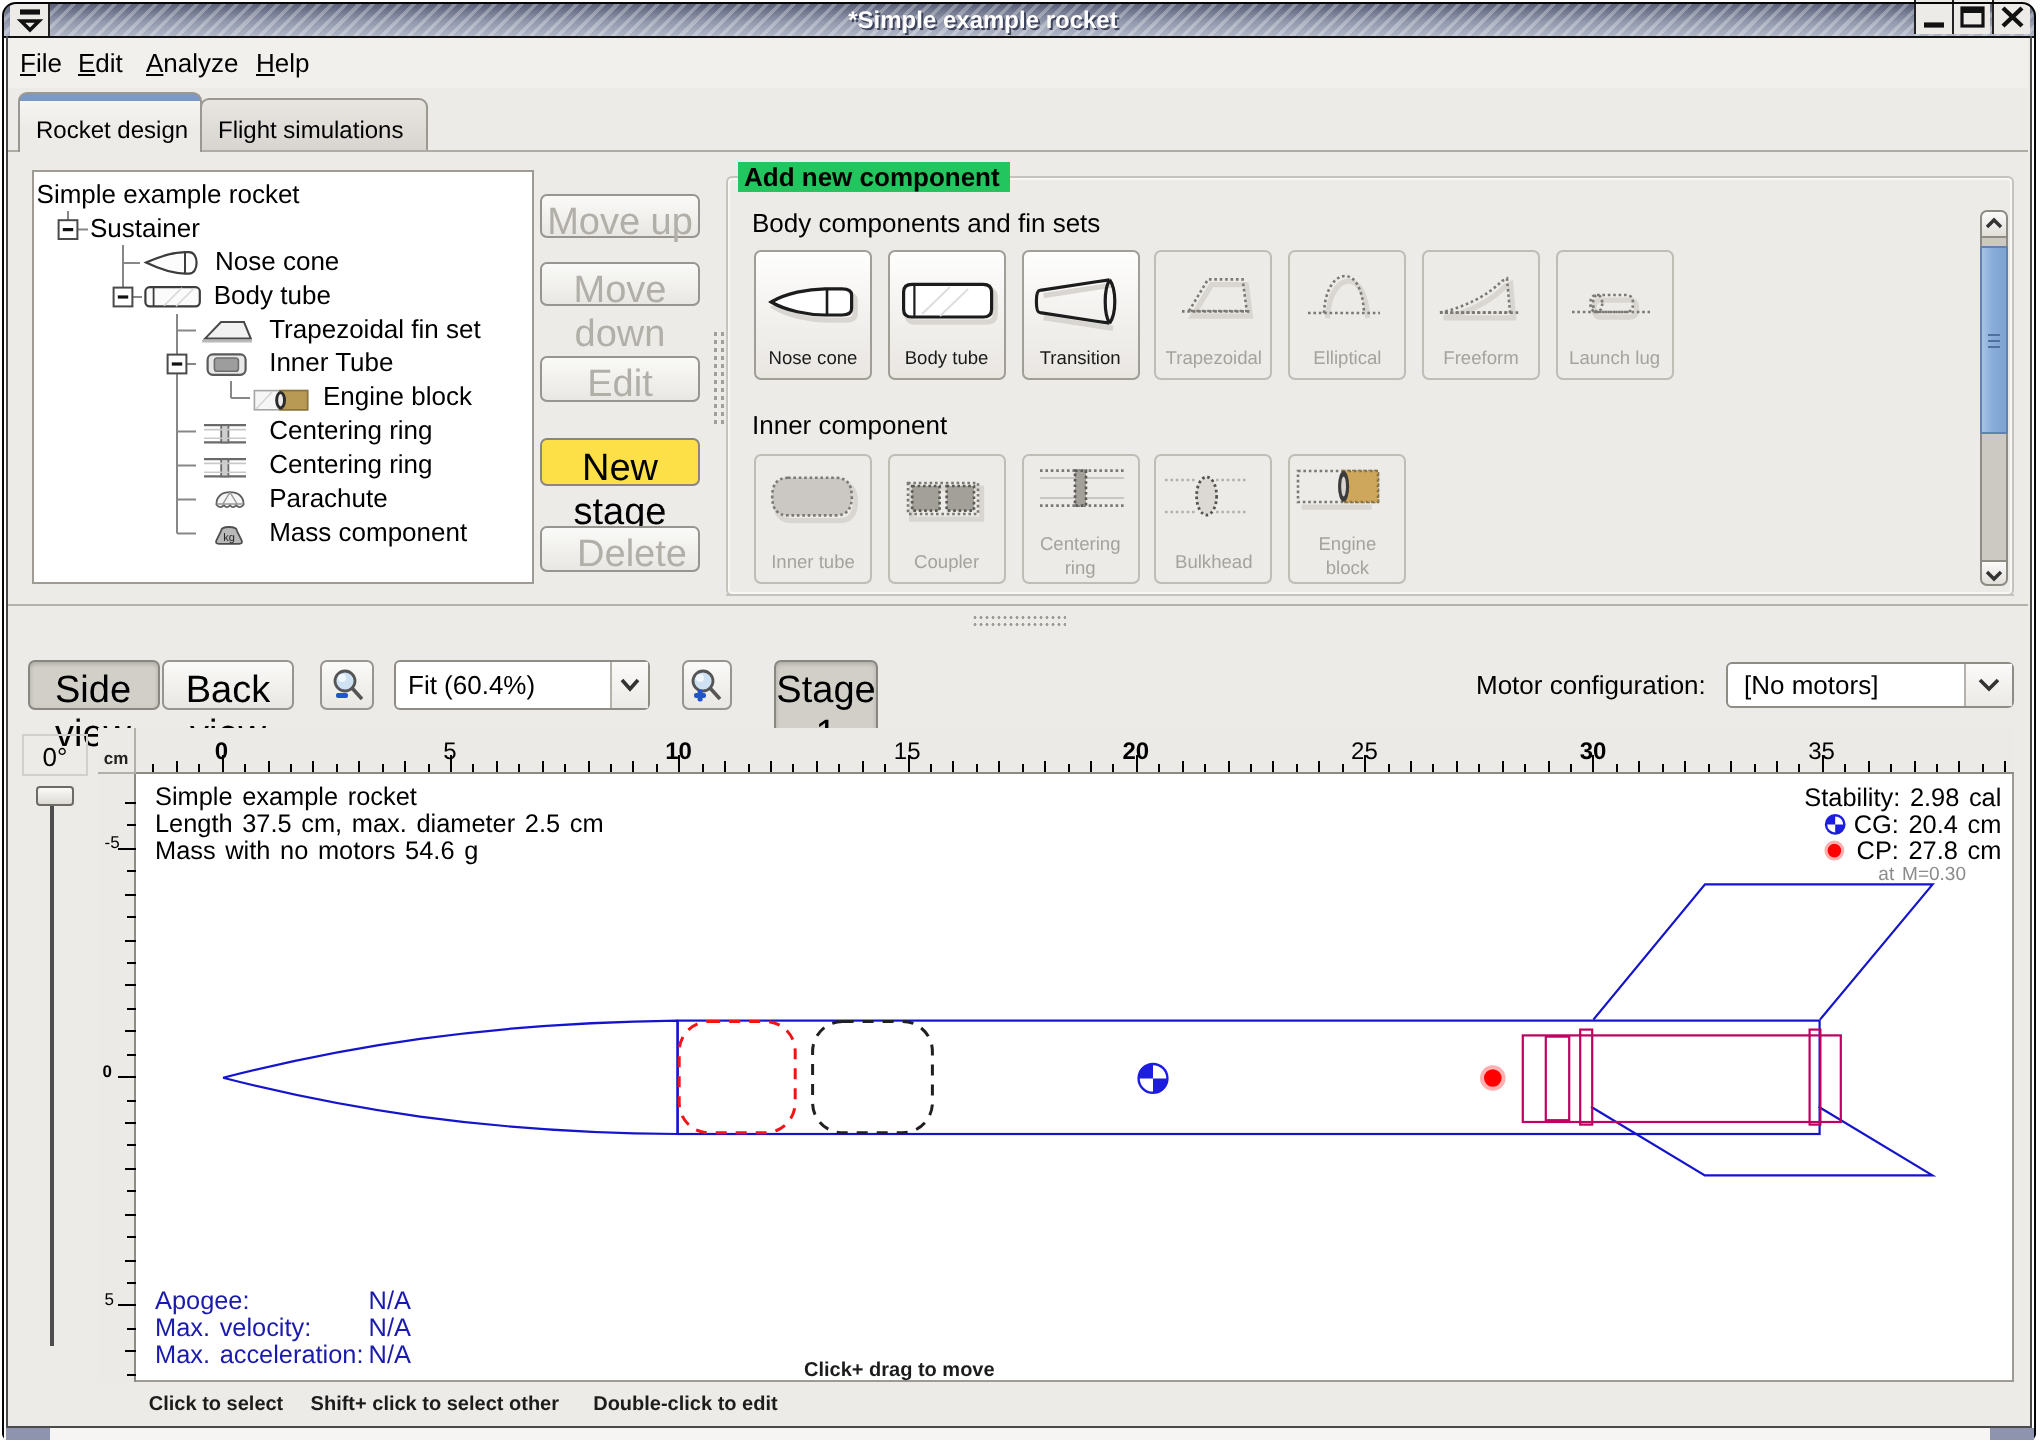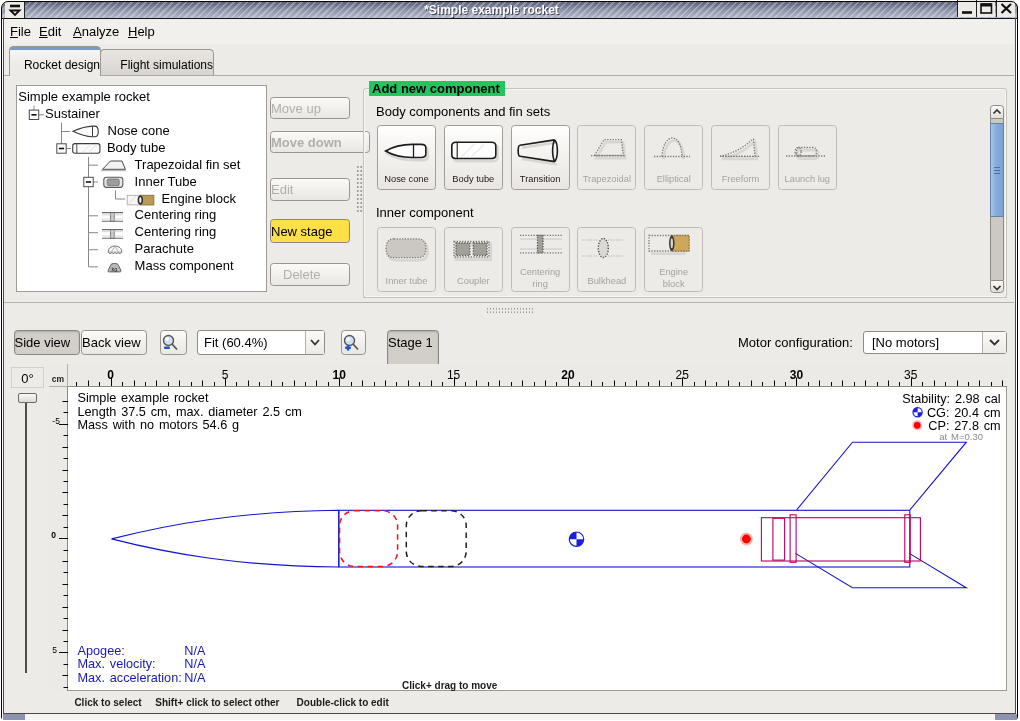--- a/index.html
+++ b/index.html
@@ -12,28 +12,28 @@
 #titlebar{position:absolute;left:2px;top:2px;width:1016px;height:16px;border-radius:6px 6px 0 0;
  background:repeating-linear-gradient(135deg,rgba(255,255,255,0.28) 0 1.8px,rgba(255,255,255,0) 1.8px 4.8px),linear-gradient(#5a6078,#9298ac 55%,#b0b6c6);}
 #titletext{position:absolute;left:26px;right:63px;top:2.8px;text-align:center;font-size:12px;font-weight:bold;color:#fdfdfd;text-shadow:1px 1px 0 rgba(45,50,75,0.85)}
 .tbtn{position:absolute;top:0;height:17px;background:#edebe7;border-left:1px solid #222}
 #blackline{position:absolute;left:2px;top:18px;width:1016px;height:1px;background:#111}
 
 #menubar{position:absolute;left:3px;top:19px;width:1011px;height:25px;background:#f2f0ec}
 .mitem{position:absolute;top:24px;font-size:13px;color:#000}
 .mitem u{text-decoration:underline}
 
-.tab{position:absolute;font-size:12px;text-align:right;text-indent:8px;border:1px solid #9b9892;border-bottom:none;border-radius:4.5px 4.5px 0 0}
+.tab{position:absolute;font-size:12px;text-align:left;text-indent:8px;border:1px solid #9b9892;border-bottom:none;border-radius:4.5px 4.5px 0 0}
 #tabline{position:absolute;left:3px;top:75px;width:1011px;height:1px;background:#aeaba5}
 #tab1{left:9px;top:46px;width:92px;height:30px;background:linear-gradient(#7a99c4 0 3.5px,#f6f5f3 3.5px,#edebe7 60%);z-index:3;padding-top:10.5px}
 #tab2{left:100px;top:49px;width:114px;height:26px;background:linear-gradient(#e9e6e2,#d8d5d0);padding-top:8px}
 
 #tree{position:absolute;left:16px;top:85px;width:251px;height:207px;background:#fff;border:1px solid #9e9b95}
 
-.btn{position:absolute;font-size:13px;text-align:left;border:1px solid #989590;border-radius:3.5px;
+.btn{position:absolute;font-size:19px;text-align:center;border:1px solid #989590;border-radius:3.5px;
  background:linear-gradient(#fafaf8,#e9e7e3);color:#000}
 .btn.dis{color:#b2afa9}
 .btn.pressed{background:#d2cfc9;box-shadow:inset 0 1px 2px rgba(0,0,0,0.18);border-color:#8a8781}
 
 #grpbox{position:absolute;left:363px;top:88px;width:644px;height:209.5px;border:1px solid #c6c3bd;border-radius:3px;box-shadow:inset 0 0 0 1px #f8f7f5}
 #grptitle{position:absolute;left:369px;top:81px;width:136px;height:15px;background:#22c55e;font-size:13px;font-weight:bold;padding-left:3px}
 .seclab{position:absolute;font-size:13px;color:#000}
 
 .cbtn{position:absolute;width:59px;height:65px;border-radius:3.5px;text-align:center}
 .cbtn.en{border:1px solid #a19d97;background:linear-gradient(#fefefd,#f2f0ed 55%,#e9e6e2)}
@@ -134,21 +134,21 @@
 <text x="106.9" y="152.1" style="font-size:13px;fill:#000">Body tube</text>
 <text x="134.6" y="168.8" style="font-size:13px;fill:#000">Trapezoidal fin set</text>
 <text x="134.6" y="185.6" style="font-size:13px;fill:#000">Inner Tube</text>
 <text x="161.5" y="202.6" style="font-size:13px;fill:#000">Engine block</text>
 <text x="134.6" y="219.4" style="font-size:13px;fill:#000">Centering ring</text>
 <text x="134.6" y="236.3" style="font-size:13px;fill:#000">Centering ring</text>
 <text x="134.6" y="253.3" style="font-size:13px;fill:#000">Parachute</text>
 <text x="134.6" y="270.4" style="font-size:13px;fill:#000">Mass component</text>
 </svg>
 <div class="btn dis" style="left:270px;top:97px;width:80px;height:22px;padding-top:3.0px;">Move up</div>
-<div class="btn dis" style="left:270px;top:131px;width:100px;height:22px;padding-top:3.0px;font-weight:bold;">Move down</div>
+<div class="btn dis" style="left:270px;top:131px;width:80px;height:22px;padding-top:3.0px;">Move down</div>
 <div class="btn dis" style="left:270px;top:178px;width:80px;height:22.5px;padding-top:3.2px;">Edit</div>
 <div class="btn " style="left:270px;top:218.6px;width:80px;height:24px;padding-top:4.0px;background:#fde047;border-color:#8a8781;">New stage</div>
 <div class="btn dis" style="left:270px;top:263px;width:80px;height:22.5px;padding-top:3.2px;padding-left:12px;">Delete</div>
 <div style="position:absolute;left:355.5px;top:165px;width:7px;height:49px;background-image:radial-gradient(#a19d97 34%,rgba(0,0,0,0) 37%);background-size:3.5px 4px"></div>
 <div id="grpbox"></div>
 <div id="grptitle">Add new component</div>
 <div class="seclab" style="left:376px;top:104px">Body components and fin sets</div>
 <div class="seclab" style="left:376px;top:205px">Inner component</div>
 <div class="cbtn en" style="left:377.0px;top:125px">
       <svg class="cicon" width="57" height="46" viewBox="1 1 57 46">

